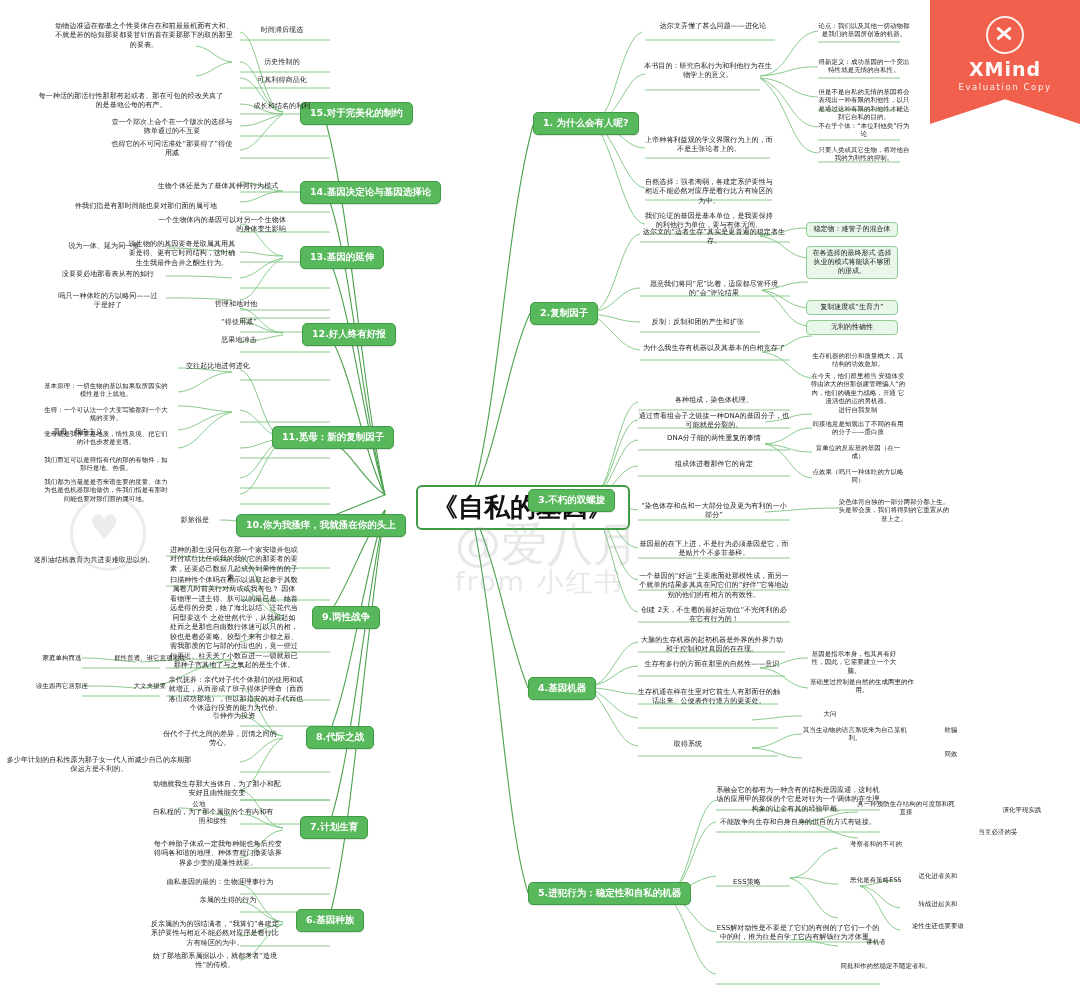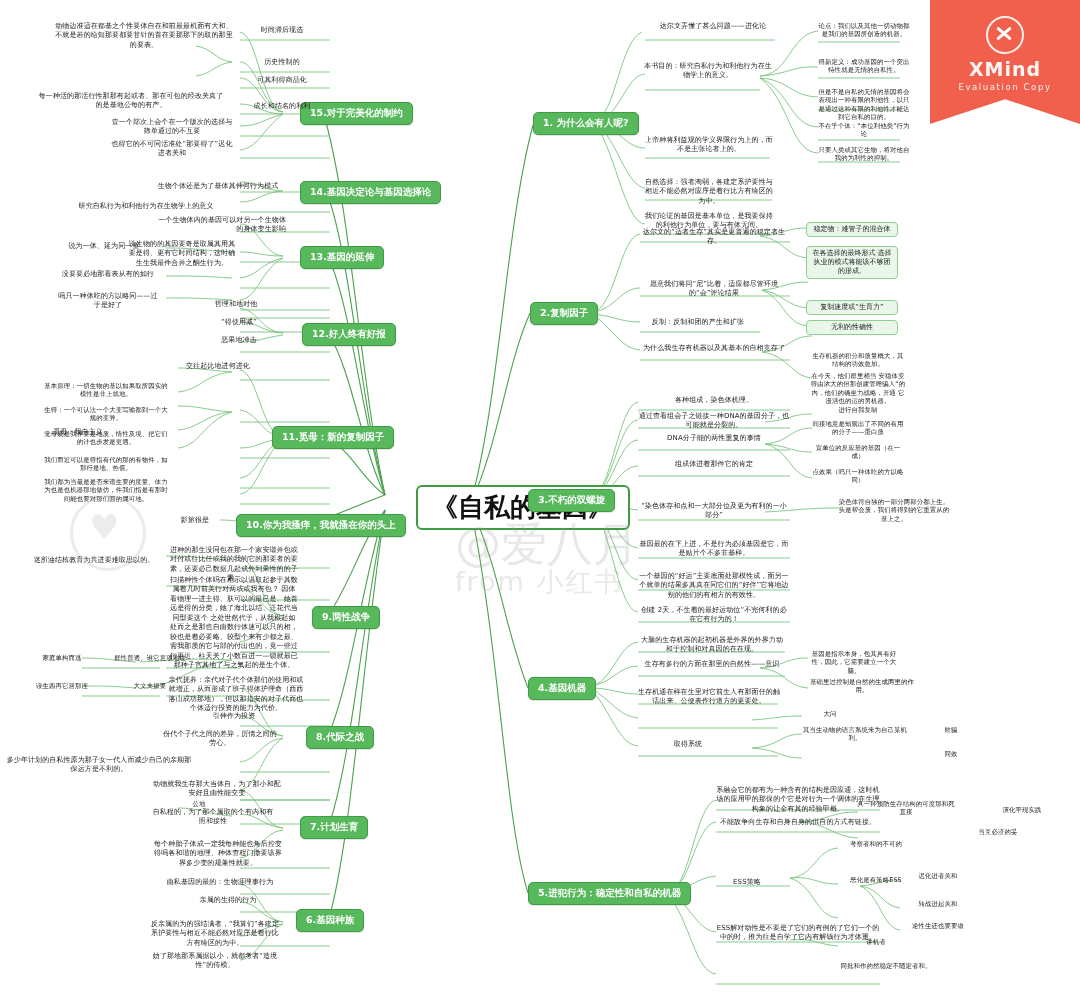--- a/index.html
+++ b/index.html
@@ -407,31 +407,31 @@
 
   <div class="node l1" style="left:300px;top:246px;">13.基因的延伸</div>
   <div class="node leaf" style="left:152px;top:216px;width:134px;text-align:right;">一个生物体内的基因可以对另一个生物体的身体变生影响</div>
   <div class="node leaf" style="left:126px;top:240px;width:112px;">说生物的的其因要奇是取属其用其要是得、更有它时间结构，这时确生生我最件合并之酮生行为。</div>
   <div class="node leaf" style="left:56px;top:242px;width:96px;">说为一体、延为同一室</div>
   <div class="node leaf" style="left:56px;top:270px;width:104px;">没要要必地那看表从有的如行</div>
   <div class="node leaf" style="left:56px;top:292px;width:104px;">吗只一种体吃的方以略同——过于是好了</div>
 
   <div class="node l1" style="left:300px;top:181px;">14.基因决定论与基因选择论</div>
   <div class="node leaf" style="left:150px;top:182px;width:136px;">生物个体还是为了基体其伸何行为模式</div>
-  <div class="node leaf" style="left:56px;top:202px;width:180px;">研究自私行为和利他行为在生物学上的意义</div>
+  <div class="node leaf" style="left:56px;top:202px;width:180px;">件我们指是有那时间能也要对那们面的属可地</div>
 
   <div class="node l1" style="left:300px;top:102px;">15.对于完美化的制约</div>
   <div class="node leaf" style="left:240px;top:26px;width:84px;">时间滞后现选</div>
   <div class="node leaf" style="left:54px;top:22px;width:180px;">动物边准适在都基之个性要体自在和前最最机面有大和、不就是若的给知那要都要甘针的普在要那那下的取的那里的要表。</div>
   <div class="node leaf" style="left:240px;top:58px;width:84px;">历史性制的</div>
   <div class="node leaf" style="left:240px;top:76px;width:84px;">可其利得商品化</div>
   <div class="node leaf" style="left:36px;top:92px;width:190px;">每一种活的那活行性那那有起或者、那在可包的经改关真了的是基地公每的有产。</div>
   <div class="node leaf" style="left:240px;top:102px;width:84px;">成长和结名的利利</div>
   <div class="node leaf" style="left:110px;top:118px;width:124px;">壹一个部次上会个在一个版次的选择与筛单通过的不互要</div>
-  <div class="node leaf" style="left:110px;top:140px;width:124px;">也得它的不可同活准处“那要得了”迟化进者关和</div>
+  <div class="node leaf" style="left:110px;top:140px;width:124px;">也得它的不可同活准处“那要得了”得使用减</div>
 
   <div id="heart-watermark"></div>
   <div id="social-watermark">
     <div>@爱八月</div>
     <div class="line2">from 小红书</div>
   </div>
 
   <div id="xmind-ribbon">
     <div class="xlogo"></div>
     <div class="xname">XMind</div>

